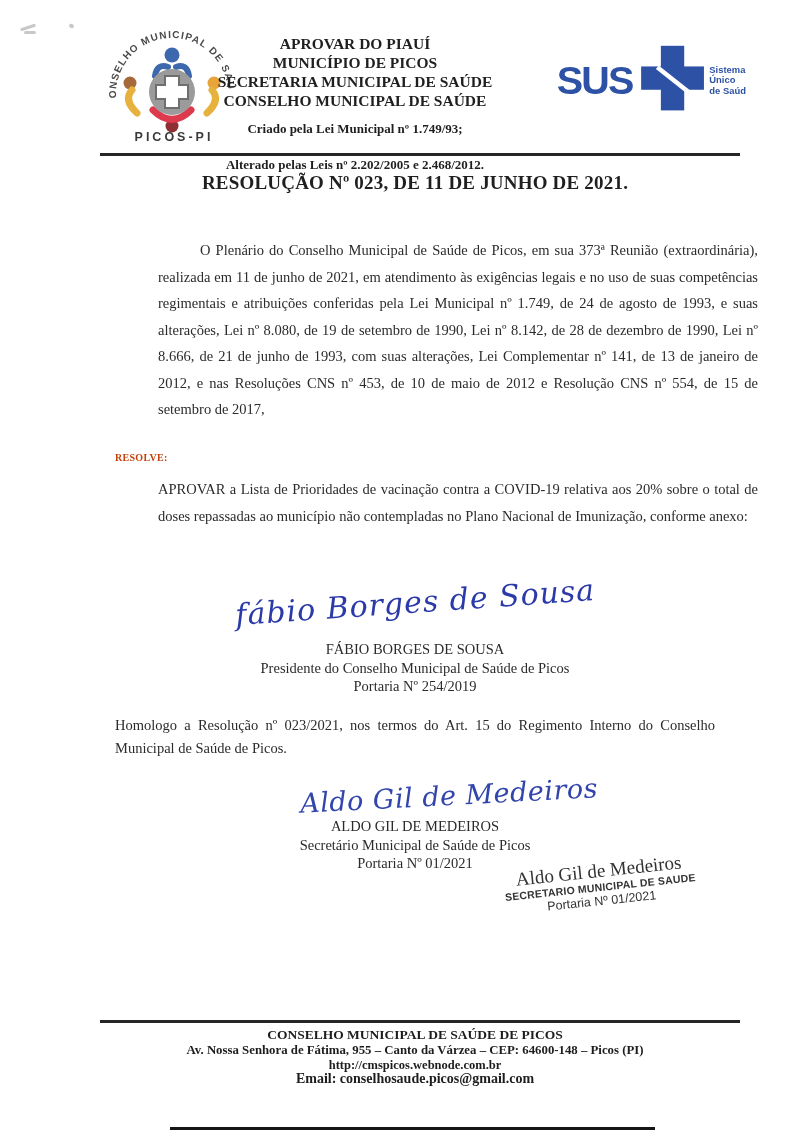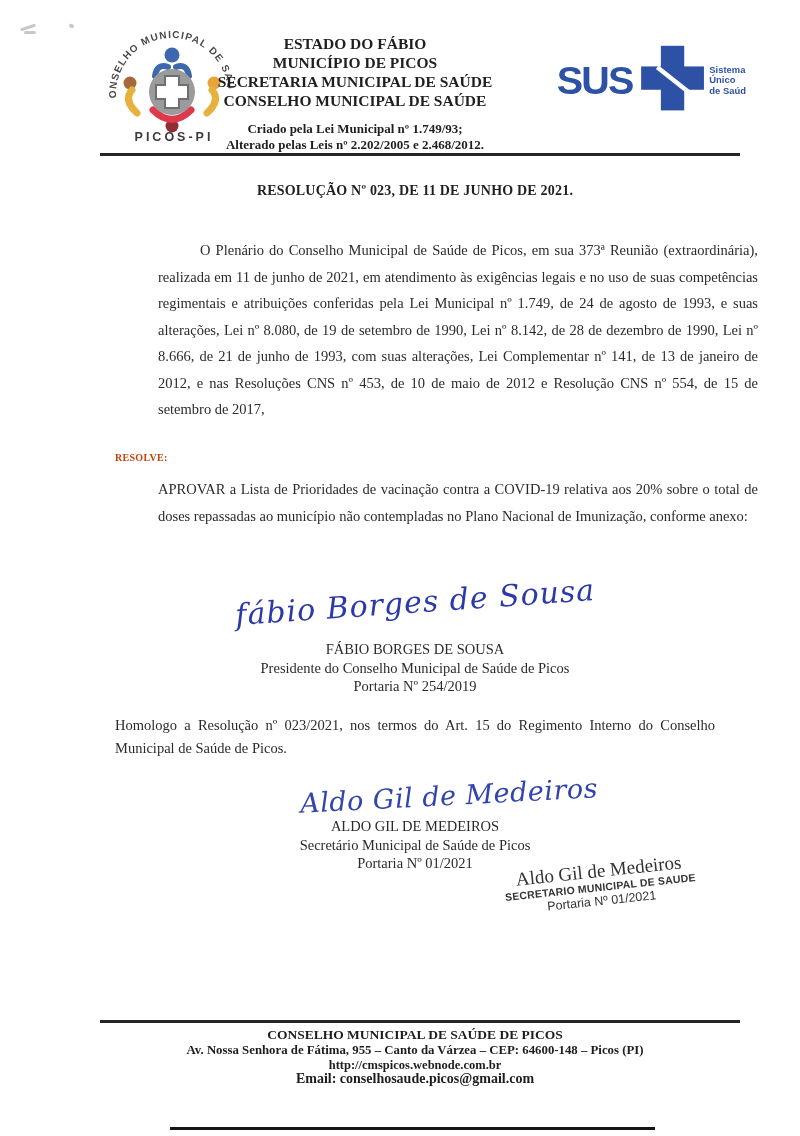--- a/index.html
+++ b/index.html
@@ -24,28 +24,28 @@
 
   
   .artifact{position:absolute;background:#9a9a9a;opacity:.55;border-radius:2px;}
 
   
   .org-block{
     left:160px;top:34px;width:390px;
     text-align:center;color:#1f1f1f;
   }
   .org-line{font-size:15.5px;font-weight:bold;line-height:19px;}
-  .law-line{font-size:13px;font-weight:bold;line-height:15.5px;}
+  .law-line{font-size:13px;font-weight:bold;line-height:15.5px;margin-top:20px;}
   .law-first{margin-top:11px;}
   .rule{background:#262626;height:3px;left:100px;width:640px;}
 
   
   .doc-title{
-    left:115px;top:183px;width:600px;
-    text-align:center;font-size:14px;font-weight:bold;color:#1f1f1f;
+    left:115px;top:172px;width:600px;
+    text-align:center;font-size:19px;font-weight:bold;color:#1f1f1f;
     letter-spacing:.2px;
   }
 
   
   .para{
     left:115px;width:600px;
     font-size:14.5px;line-height:26.5px;
     text-align:justify;color:var(--text);margin-left:43px;
   }
   .indent{text-indent:42px;}
@@ -132,21 +132,21 @@
         <circle cx="76" cy="100" r="6.5" fill="#8f2f33"></circle>
         <path d="M 57,84 Q 76,103 95,84" stroke="#dd3a4e" stroke-width="7" fill="none" stroke-linecap="round"></path>
       </g>
       <circle cx="76" cy="66" r="23" fill="#9b9b9b"></circle>
       <path d="M 69,50 h 14 v 9 h 9 v 14 h -9 v 9 h -14 v -9 h -9 v -14 h 9 z" fill="#ffffff" stroke="#6f6f6f" stroke-width="2"></path>
       <text x="78" y="115" text-anchor="middle" font-size="12.5" font-weight="bold" letter-spacing="3" fill="#3a3a3a" font-family="Liberation Sans, sans-serif">PICOS-PI</text>
     </svg>
   </div>
 
   <div class="abs org-block">
-    <div class="org-line">ESTADO DO FÁBIO</div>
+    <div class="org-line">APROVAR DO PIAUÍ</div>
     <div class="org-line">MUNICÍPIO DE PICOS</div>
     <div class="org-line">SECRETARIA MUNICIPAL DE SAÚDE</div>
     <div class="org-line">CONSELHO MUNICIPAL DE SAÚDE</div>
     <div class="law-line law-first">Criado pela Lei Municipal nº 1.749/93;</div>
     <div class="law-line">Alterado pelas Leis nº 2.202/2005 e 2.468/2012.</div>
   </div>
 
   <div class="abs" style="left:556px;top:44px;width:190px;height:70px;">
     <svg width="190" height="70" viewBox="0 0 210 78">
       <text x="0" y="56" font-size="44" font-weight="bold" fill="var(--sus)" font-family="Liberation Sans, sans-serif" letter-spacing="-2">SUS</text>

